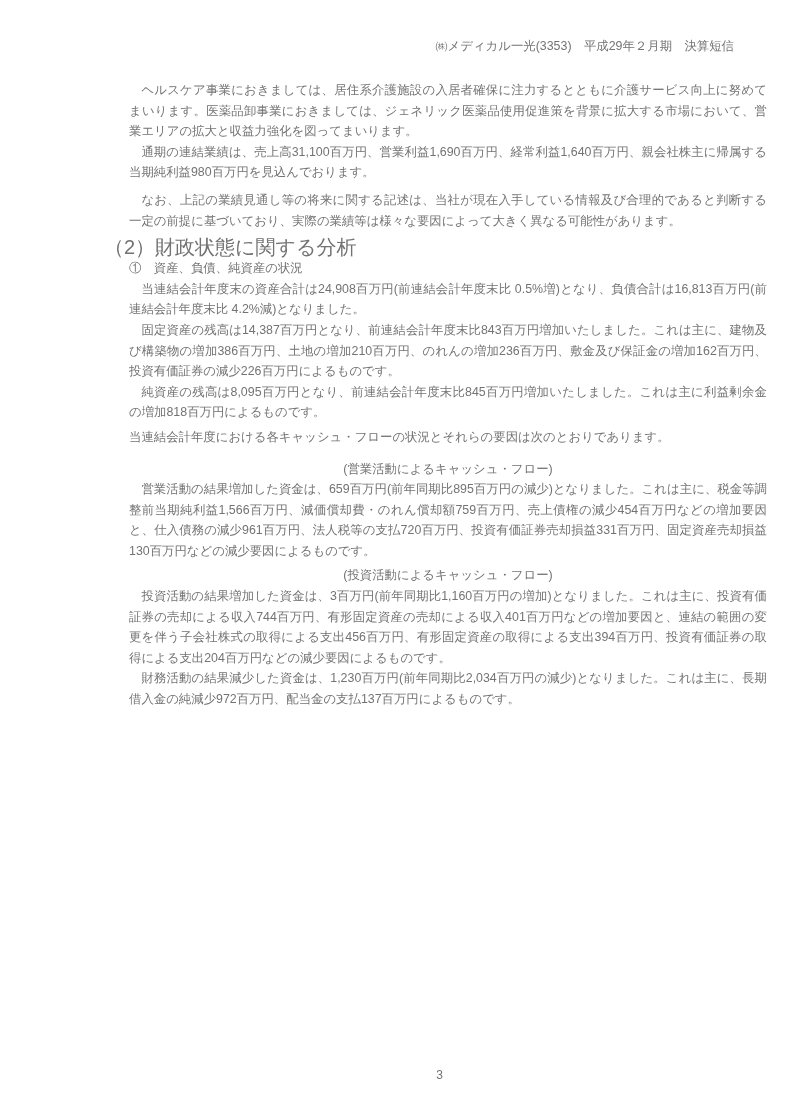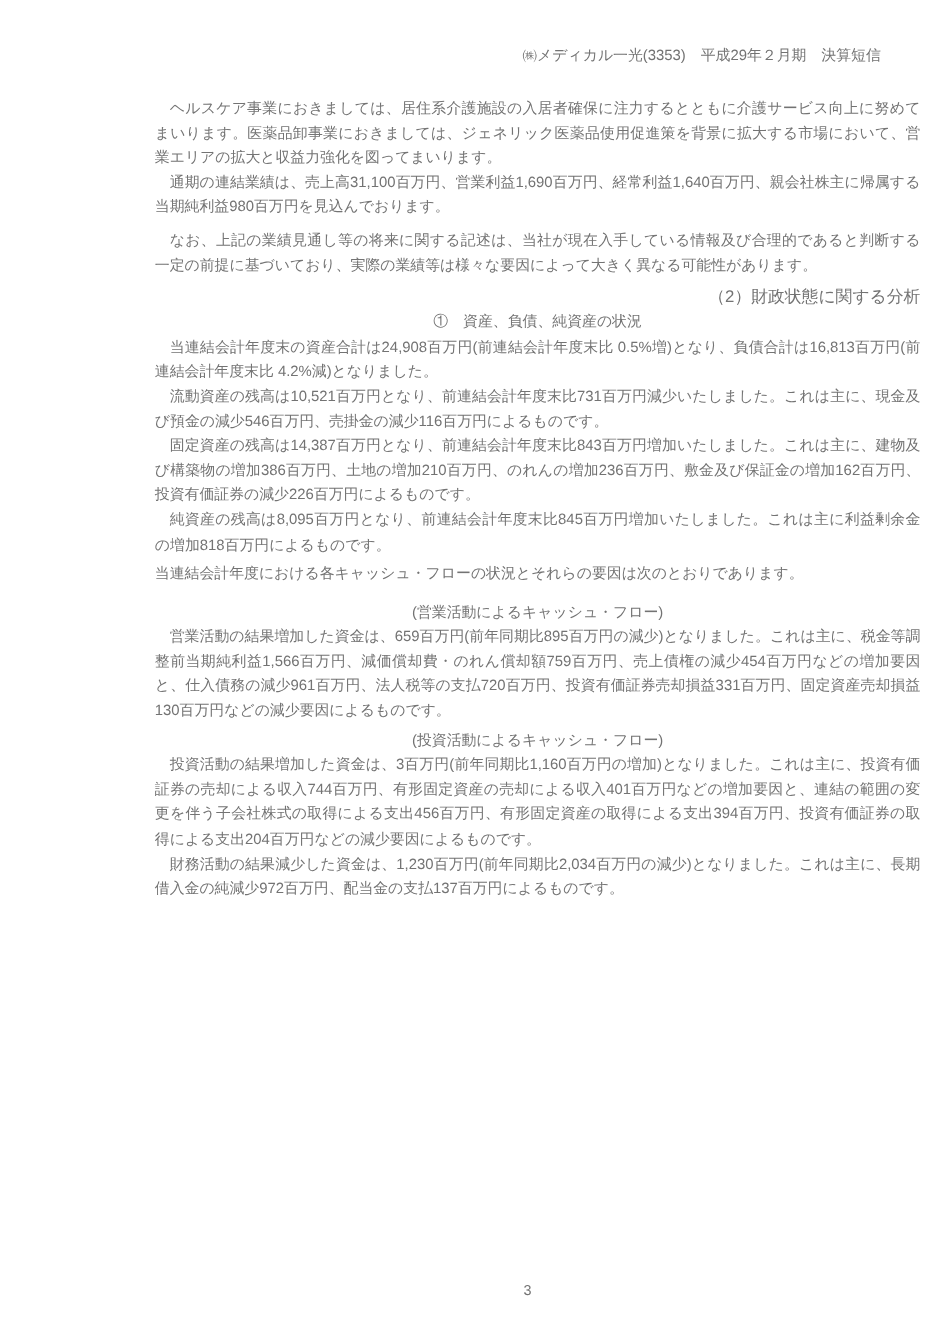--- a/index.html
+++ b/index.html
@@ -39,33 +39,33 @@
     text-indent: 12.4px;
   }
   .doc-body p.noindent {
     text-indent: 0;
   }
   .gap4  { margin-top: 4px !important; }
   .gap7  { margin-top: 7px !important; }
   .gap11 { margin-top: 11px !important; }
   .section-heading {
     margin: 6px 0 0 -25px;
-    font-size: 14px;
+    font-size: 20px;
     font-weight: normal;
     line-height: 21px;
     text-indent: 0;
-    text-align: right;
+    text-align: left;
   }
   .subsection-heading {
     margin: 0;
     font-size: 12.4px;
     font-weight: normal;
     line-height: 20.6px;
     text-indent: 0;
-    text-align: center;
+    text-align: left;
   }
   .cf-label {
     margin: 0;
     text-indent: 0;
     text-align: center;
   }
   .page-number {
     position: absolute;
     top: 1068px;
     left: 0;
@@ -88,21 +88,20 @@
     <p>通期の連結業績は、売上高31,100百万円、営業利益1,690百万円、経常利益1,640百万円、親会社株主に帰属する当期純利益980百万円を見込んでおります。</p>
 
     <p class="gap7">なお、上記の業績見通し等の将来に関する記述は、当社が現在入手している情報及び合理的であると判断する一定の前提に基づいており、実際の業績等は様々な要因によって大きく異なる可能性があります。</p>
 
     <div class="section-heading">（2）財政状態に関する分析</div>
 
     <div class="subsection-heading">①　資産、負債、純資産の状況</div>
 
     <p>当連結会計年度末の資産合計は24,908百万円(前連結会計年度末比 0.5%増)となり、負債合計は16,813百万円(前連結会計年度末比 4.2%減)となりました。</p>
 
-    <p>流動資産の残高は10,521百万円となり、前連結会計年度末比731百万円減少いたしました。これは主に、現金及び預金の減少546百万円、売掛金の減少116百万円によるものです。</p>
 
     <p>固定資産の残高は14,387百万円となり、前連結会計年度末比843百万円増加いたしました。これは主に、建物及び構築物の増加386百万円、土地の増加210百万円、のれんの増加236百万円、敷金及び保証金の増加162百万円、投資有価証券の減少226百万円によるものです。</p>
 
 
     <p>純資産の残高は8,095百万円となり、前連結会計年度末比845百万円増加いたしました。これは主に利益剰余金の増加818百万円によるものです。</p>
 
 
 
     <p class="noindent gap4">当連結会計年度における各キャッシュ・フローの状況とそれらの要因は次のとおりであります。</p>
 

